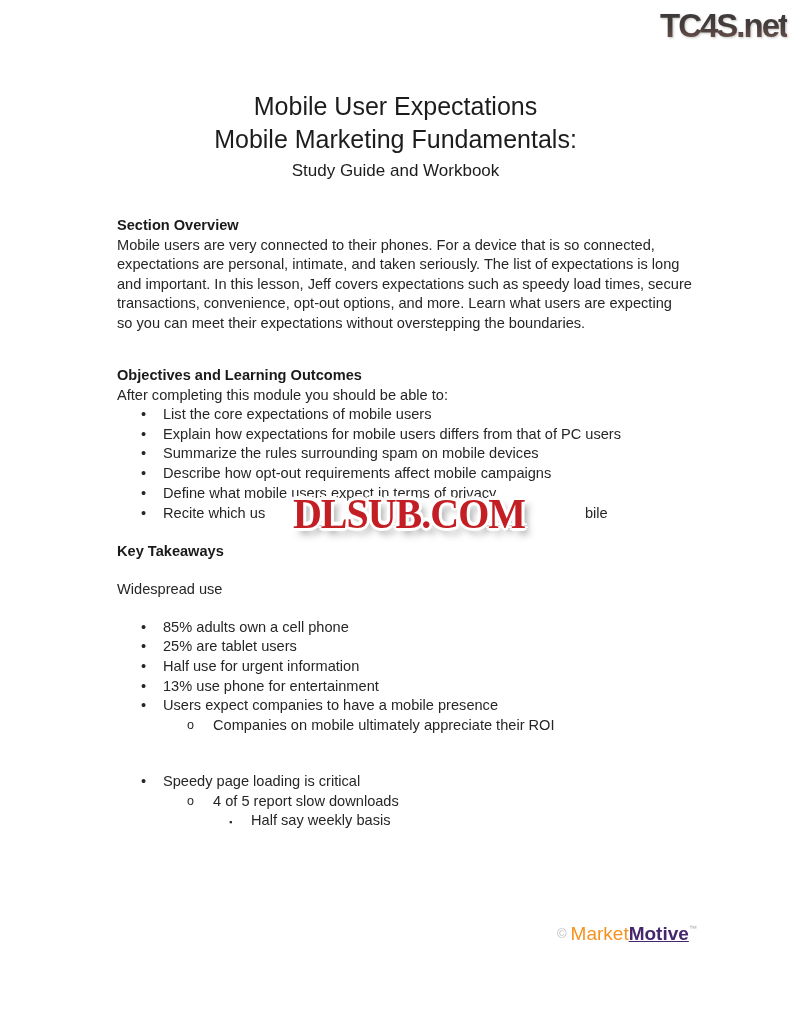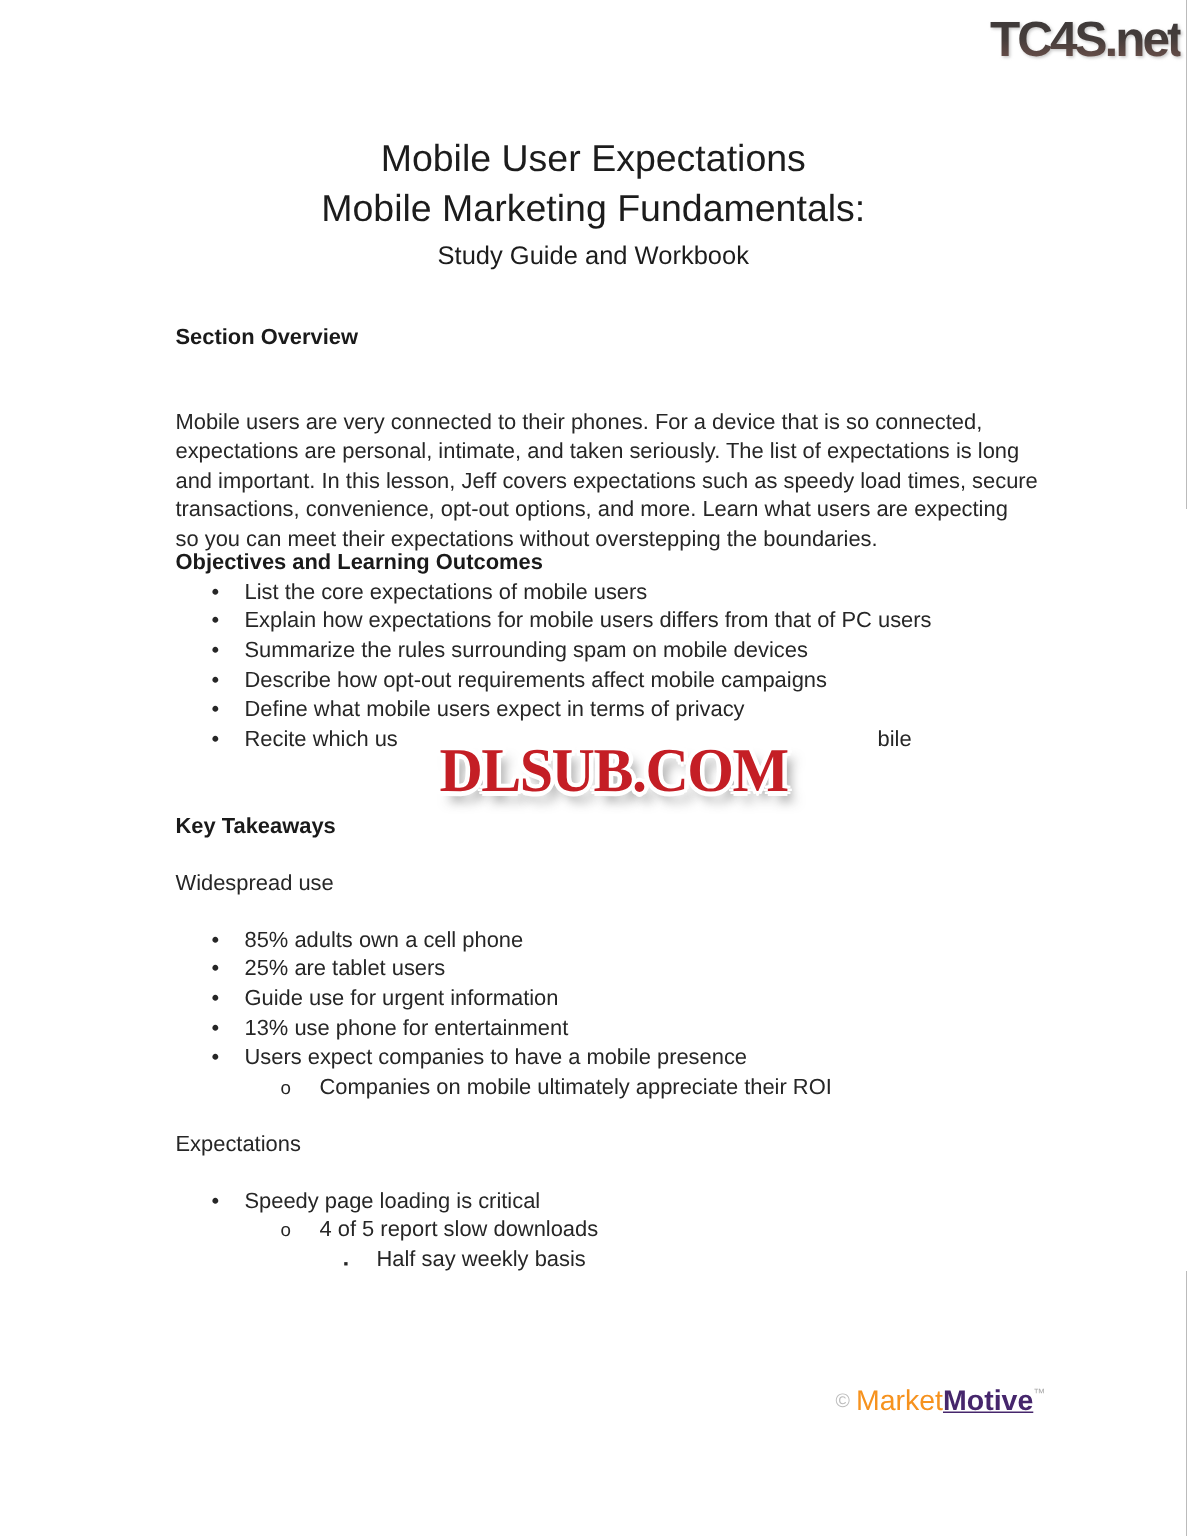--- a/index.html
+++ b/index.html
@@ -16,21 +16,21 @@
     -webkit-background-clip:text;background-clip:text;color:transparent;
     filter:drop-shadow(1px 1px 1px rgba(150,150,150,0.55));
   }
   
   .title-block{position:absolute;top:90px;left:0;width:791px;text-align:center;color:#1c1c1c;}
   .t1{font-size:25px;line-height:33px;}
   .t2{font-size:17px;line-height:24px;margin-top:3px;color:#1c1c1c;}
   
   .sec{position:absolute;left:117px;width:620px;font-size:14.6px;line-height:19.5px;color:#262626;}
   .h{font-weight:bold;color:#1a1a1a;}
-  .body{white-space:pre-line;margin-top:37px;}
+  .body{white-space:pre-line;}
   ul{list-style:none;margin:0;padding:0;}
   li{position:relative;padding-left:46px;line-height:19.7px;white-space:nowrap;}
   li .mk{position:absolute;left:24px;}
   li.l2{padding-left:96px;}
   li.l2 .mk{left:70px;font-size:12.5px;}
   li.l3{padding-left:134px;}
   li.l3 .mk{left:112px;font-size:9px;top:2px;}
   ul.gap{margin-top:18px;}
   .after-frag{position:absolute;left:448px;top:0;margin-left:20px;}
   
@@ -76,20 +76,21 @@
     <div class="h">Section Overview</div>
     <div class="body">Mobile users are very connected to their phones. For a device that is so connected,
 expectations are personal, intimate, and taken seriously. The list of expectations is long
 and important. In this lesson, Jeff covers expectations such as speedy load times, secure
 transactions, convenience, opt-out options, and more. Learn what users are expecting
 so you can meet their expectations without overstepping the boundaries.</div>
   </div>
 
   <div class="sec" style="top:366px">
     <div class="h">Objectives and Learning Outcomes</div>
+    <div>After completing this module you should be able to:</div>
     <ul>
       <li class="l1">
         <span class="mk">•</span>
         <span>List the core expectations of mobile users</span>
       </li>
       <li class="l1">
         <span class="mk">•</span>
         <span>Explain how expectations for mobile users differs from that of PC users</span>
       </li>
       <li class="l1">
@@ -122,39 +123,38 @@
       <li class="l1">
         <span class="mk">•</span>
         <span>85% adults own a cell phone</span>
       </li>
       <li class="l1">
         <span class="mk">•</span>
         <span>25% are tablet users</span>
       </li>
       <li class="l1">
         <span class="mk">•</span>
-        <span>Guide use for urgent information</span>
+        <span>Half use for urgent information</span>
       </li>
       <li class="l1">
         <span class="mk">•</span>
         <span>13% use phone for entertainment</span>
       </li>
       <li class="l1">
         <span class="mk">•</span>
         <span>Users expect companies to have a mobile presence</span>
       </li>
       <li class="l2">
         <span class="mk">o</span>
         <span>Companies on mobile ultimately appreciate their ROI</span>
       </li>
     </ul>
   </div>
 
   <div class="sec" style="top:754px">
-    <div>Expectations</div>
     <ul class="gap">
       <li class="l1">
         <span class="mk">•</span>
         <span>Speedy page loading is critical</span>
       </li>
       <li class="l2">
         <span class="mk">o</span>
         <span>4 of 5 report slow downloads</span>
       </li>
       <li class="l3">

